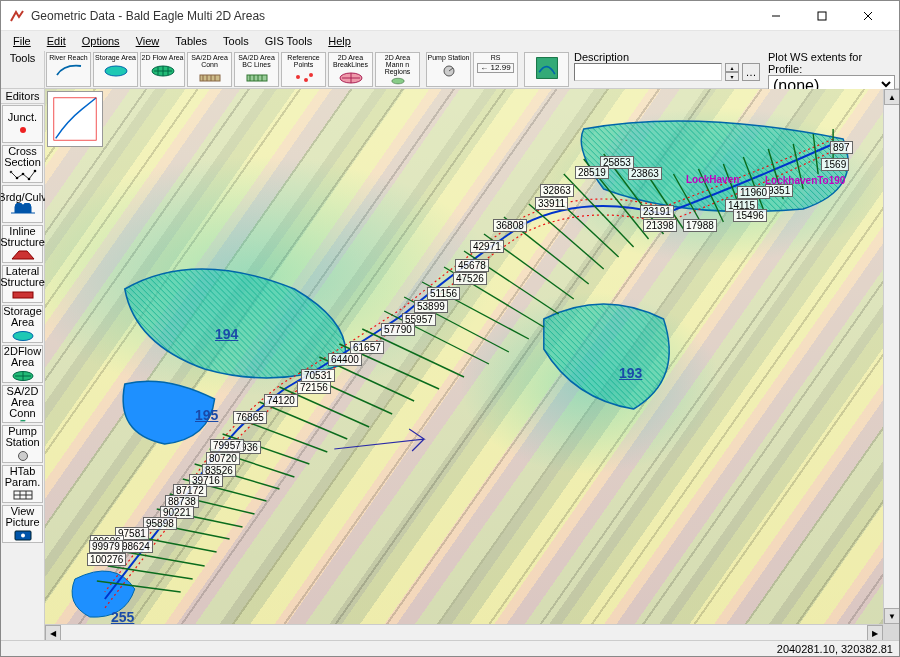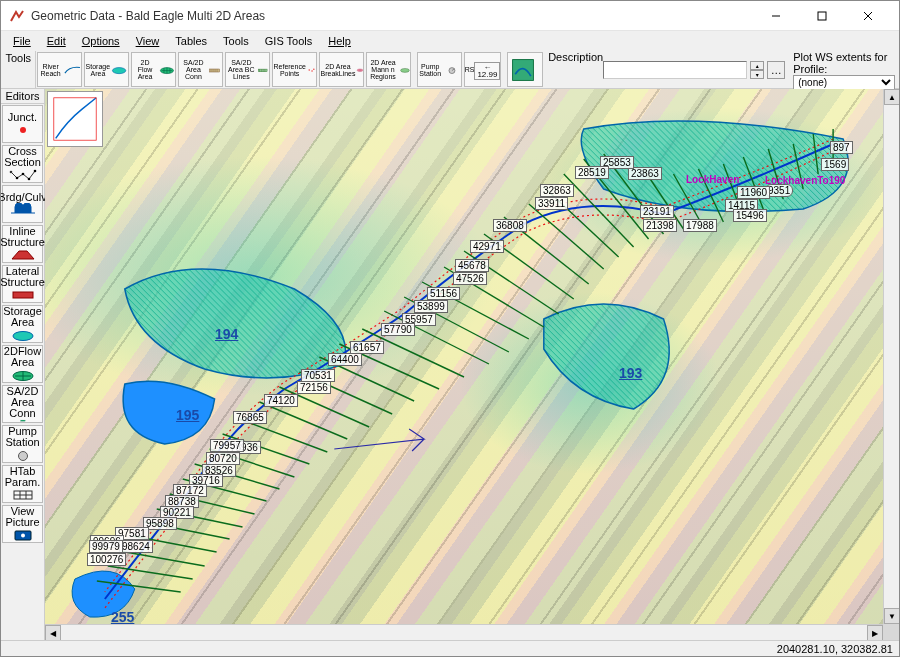--- a/index.html
+++ b/index.html
@@ -9,31 +9,31 @@
   .titlebar .icon { width: 16px; height: 16px; margin-right: 6px; }
   .titlebar .title { flex: 1; font-size: 12px; color: #333; }
   .titlebar .ctrl { width: 46px; height: 30px; display: flex; align-items: center; justify-content: center; cursor: pointer; }
   
   .menubar { height: 20px; display: flex; align-items: center; padding: 0 4px; background: #f0f0f0; }
   .menubar .item { padding: 2px 8px; cursor: pointer; }
   .menubar .ul { text-decoration: underline; }
   
   .toolbar { height: 38px; display: flex; align-items: stretch; background: #f0f0f0; border-bottom: 1px solid #ccc; }
   .toolbar .lbl-tools { width: 44px; display: flex; align-items: flex-start; justify-content: center; font-size: 11px; padding-top: 1px; border-right: 1px solid #ccc; }
-  .toolbar .btn { width: 45px; display: flex; flex-direction: row; align-items: center; justify-content: flex-start; border: 1px solid #bbb; margin: 1px; padding: 1px 0; background: #f8f8f8; cursor: pointer; font-size: 7px; text-align: center; line-height: 1.0; }
+  .toolbar .btn { width: 45px; display: flex; flex-direction: column; align-items: center; justify-content: flex-start; border: 1px solid #bbb; margin: 1px; padding: 1px 0; background: #f8f8f8; cursor: pointer; font-size: 7px; text-align: center; line-height: 1.0; }
   .toolbar .btn .tbicon { height: 16px; width: 30px; margin-top: 1px; }
   .toolbar .sep { width: 4px; }
-  .toolbar .desc { flex: 1; display: flex; flex-direction: row; padding: 0 4px; }
+  .toolbar .desc { flex: 1; display: flex; flex-direction: column; padding: 0 4px; }
   .toolbar .desc-row { display: flex; align-items: center; gap: 3px; }
   .toolbar .desc input[type=text] { flex: 1; height: 18px; border: 1px inset #ccc; font-size: 11px; }
   .toolbar .jog { width: 14px; display: flex; flex-direction: column; }
   .toolbar .jog .jbtn { height: 9px; border: 1px solid #999; background: #eee; font-size: 6px; display: flex; align-items: center; justify-content: center; cursor: pointer; }
   .toolbar .ellips { width: 18px; height: 18px; border: 1px solid #999; background: #eee; display: flex; align-items: center; justify-content: center; cursor: pointer; }
   .toolbar .profile { width: 135px; display: flex; flex-direction: column; padding: 0 4px; }
-  .toolbar select { height: 18px; border: 1px solid #999; font-size: 10px; background: #fff; }
+  .toolbar select { height: 18px; border: 1px solid #999; font-size: 16px; background: #fff; }
   
   .body { display: flex; height: 551px; }
   .sidebar { width: 44px; background: #f0f0f0; border-right: 1px solid #ccc; display: flex; flex-direction: column; }
   .sidebar .lbl-editors { text-align: center; font-size: 11px; padding: 1px 0; border-bottom: 1px solid #ccc; }
   .sidebar .ebtn { height: 38px; border: 1px solid #bbb; margin: 1px; background: #f8f8f8; display: flex; flex-direction: column; align-items: center; justify-content: center; font-size: 11px; text-align: center; line-height: 1.0; cursor: pointer; }
   .sidebar .ebtn .eicon { height: 14px; width: 28px; }
   
   .canvas-wrap { flex: 1; position: relative; overflow: hidden; background: #d8d8d8; }
   .canvas { position: absolute; inset: 0 16px 16px 0; background:
       radial-gradient(ellipse 400px 200px at 25% 35%, rgba(30,200,180,.35), transparent 60%),
@@ -357,21 +357,21 @@
 
       <div class="overview">
           <svg viewBox="0 0 56 56">
             <path d="M8 48 Q20 30 35 18 Q45 10 50 6" stroke="#06c" fill="none" stroke-width="1.5"></path>
             <rect x="6" y="6" width="44" height="44" fill="none" stroke="#e22" stroke-width=".8"></rect>
           </svg>
         </div>
 
     <div class="xs-label" style="left: 785px; top: 52px;">897</div>
         <div class="xs-label" style="left: 776px; top: 69px;">1569</div>
-        <div class="xs-label" style="left: 720px; top: 95px; border-radius: 6px;">9351</div>
+        <div class="xs-label" style="left: 720px; top: 95px;">9351</div>
         <div class="xs-label" style="left: 692px; top: 97px;">11960</div>
         <div class="xs-label" style="left: 680px; top: 110px;">14115</div>
         <div class="xs-label" style="left: 688px; top: 120px;">15496</div>
         <div class="xs-label" style="left: 638px; top: 130px;">17988</div>
         <div class="xs-label" style="left: 598px; top: 130px;">21398</div>
         <div class="xs-label" style="left: 595px; top: 116px;">23191</div>
         <div class="xs-label" style="left: 583px; top: 78px;">23863</div>
         <div class="xs-label" style="left: 555px; top: 67px;">25853</div>
         <div class="xs-label" style="left: 530px; top: 77px;">28519</div>
         <div class="xs-label" style="left: 495px; top: 95px;">32863</div>
@@ -398,21 +398,21 @@
         <div class="xs-label" style="left: 128px; top: 395px;">87172</div>
         <div class="xs-label" style="left: 120px; top: 406px;">88738</div>
         <div class="xs-label" style="left: 115px; top: 417px;">90221</div>
         <div class="xs-label" style="left: 98px; top: 428px;">95898</div>
         <div class="xs-label" style="left: 70px; top: 438px;">97581</div>
         <div class="xs-label" style="left: 45px; top: 438px; margin-top: 8px;">99696</div>
         <div class="xs-label" style="left: 74px; top: 451px;">98624</div>
         <div class="xs-label" style="left: 44px; top: 451px;">99979</div>
         <div class="xs-label" style="left: 42px; top: 464px;">100276</div>
         <div class="sa-label" style="left: 170px; top: 237px;">194</div>
-        <div class="sa-label" style="left: 131px; top: 318px;">195</div>
+        <div class="sa-label" style="left: 150px; top: 318px;">195</div>
         <div class="sa-label" style="left: 66px; top: 520px;">255</div>
         <div class="sa-label" style="left: 574px; top: 276px;">193</div>
         <div class="ov-label" style="left: 641px; top: 85px;">LockHaven</div>
         <div class="ov-label" style="left: 720px; top: 86px;">LockhavenTo190</div>
       </div>
     <div class="scroll-v">
       <div class="sbtn top">▲</div>
       <div class="sbtn bot">▼</div>
     </div>
     <div class="scroll-h">

